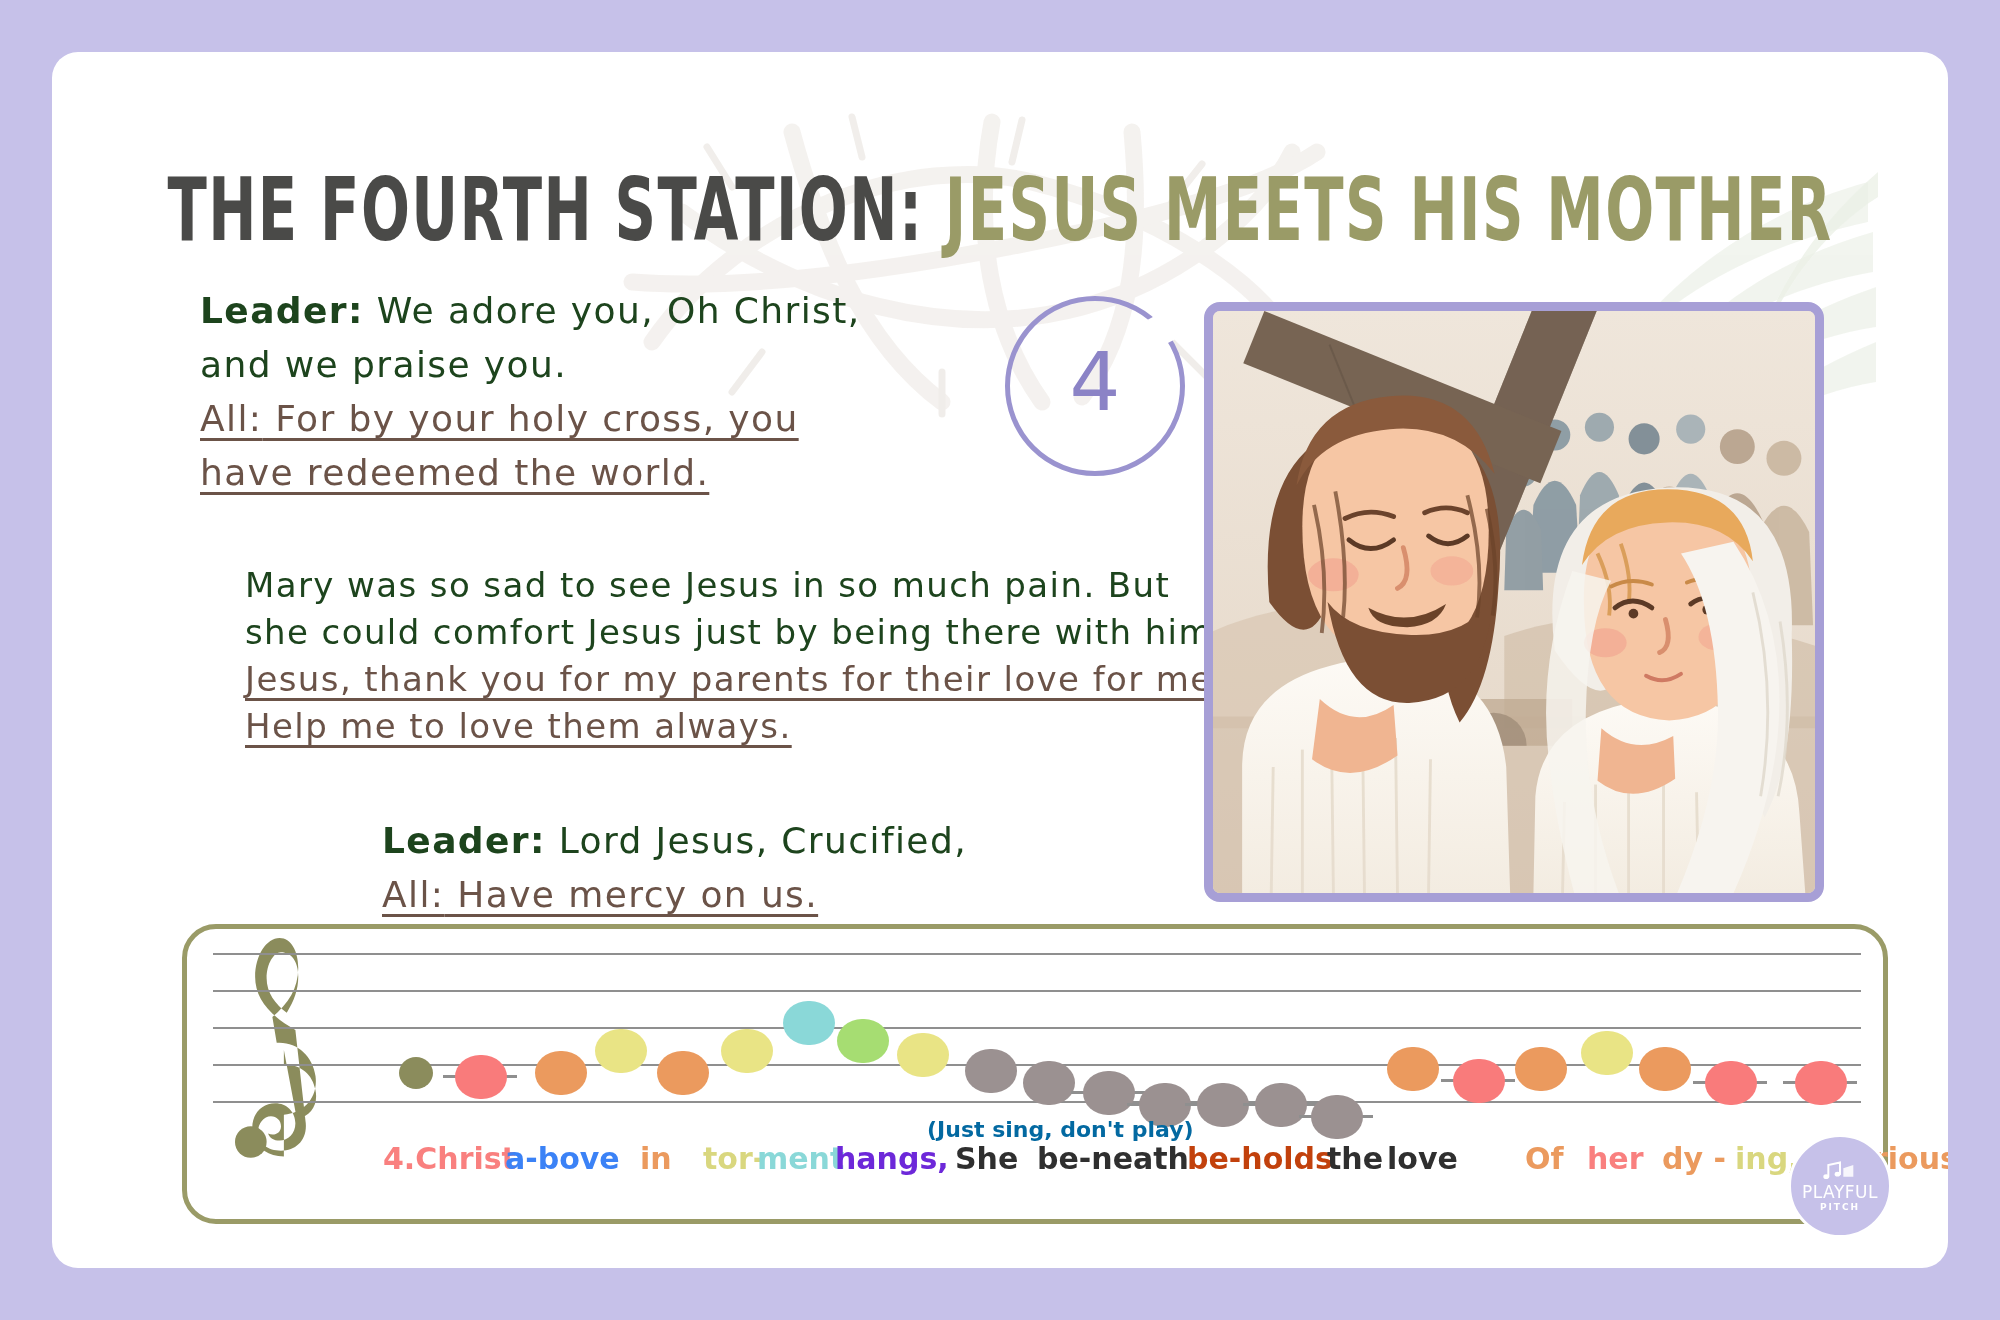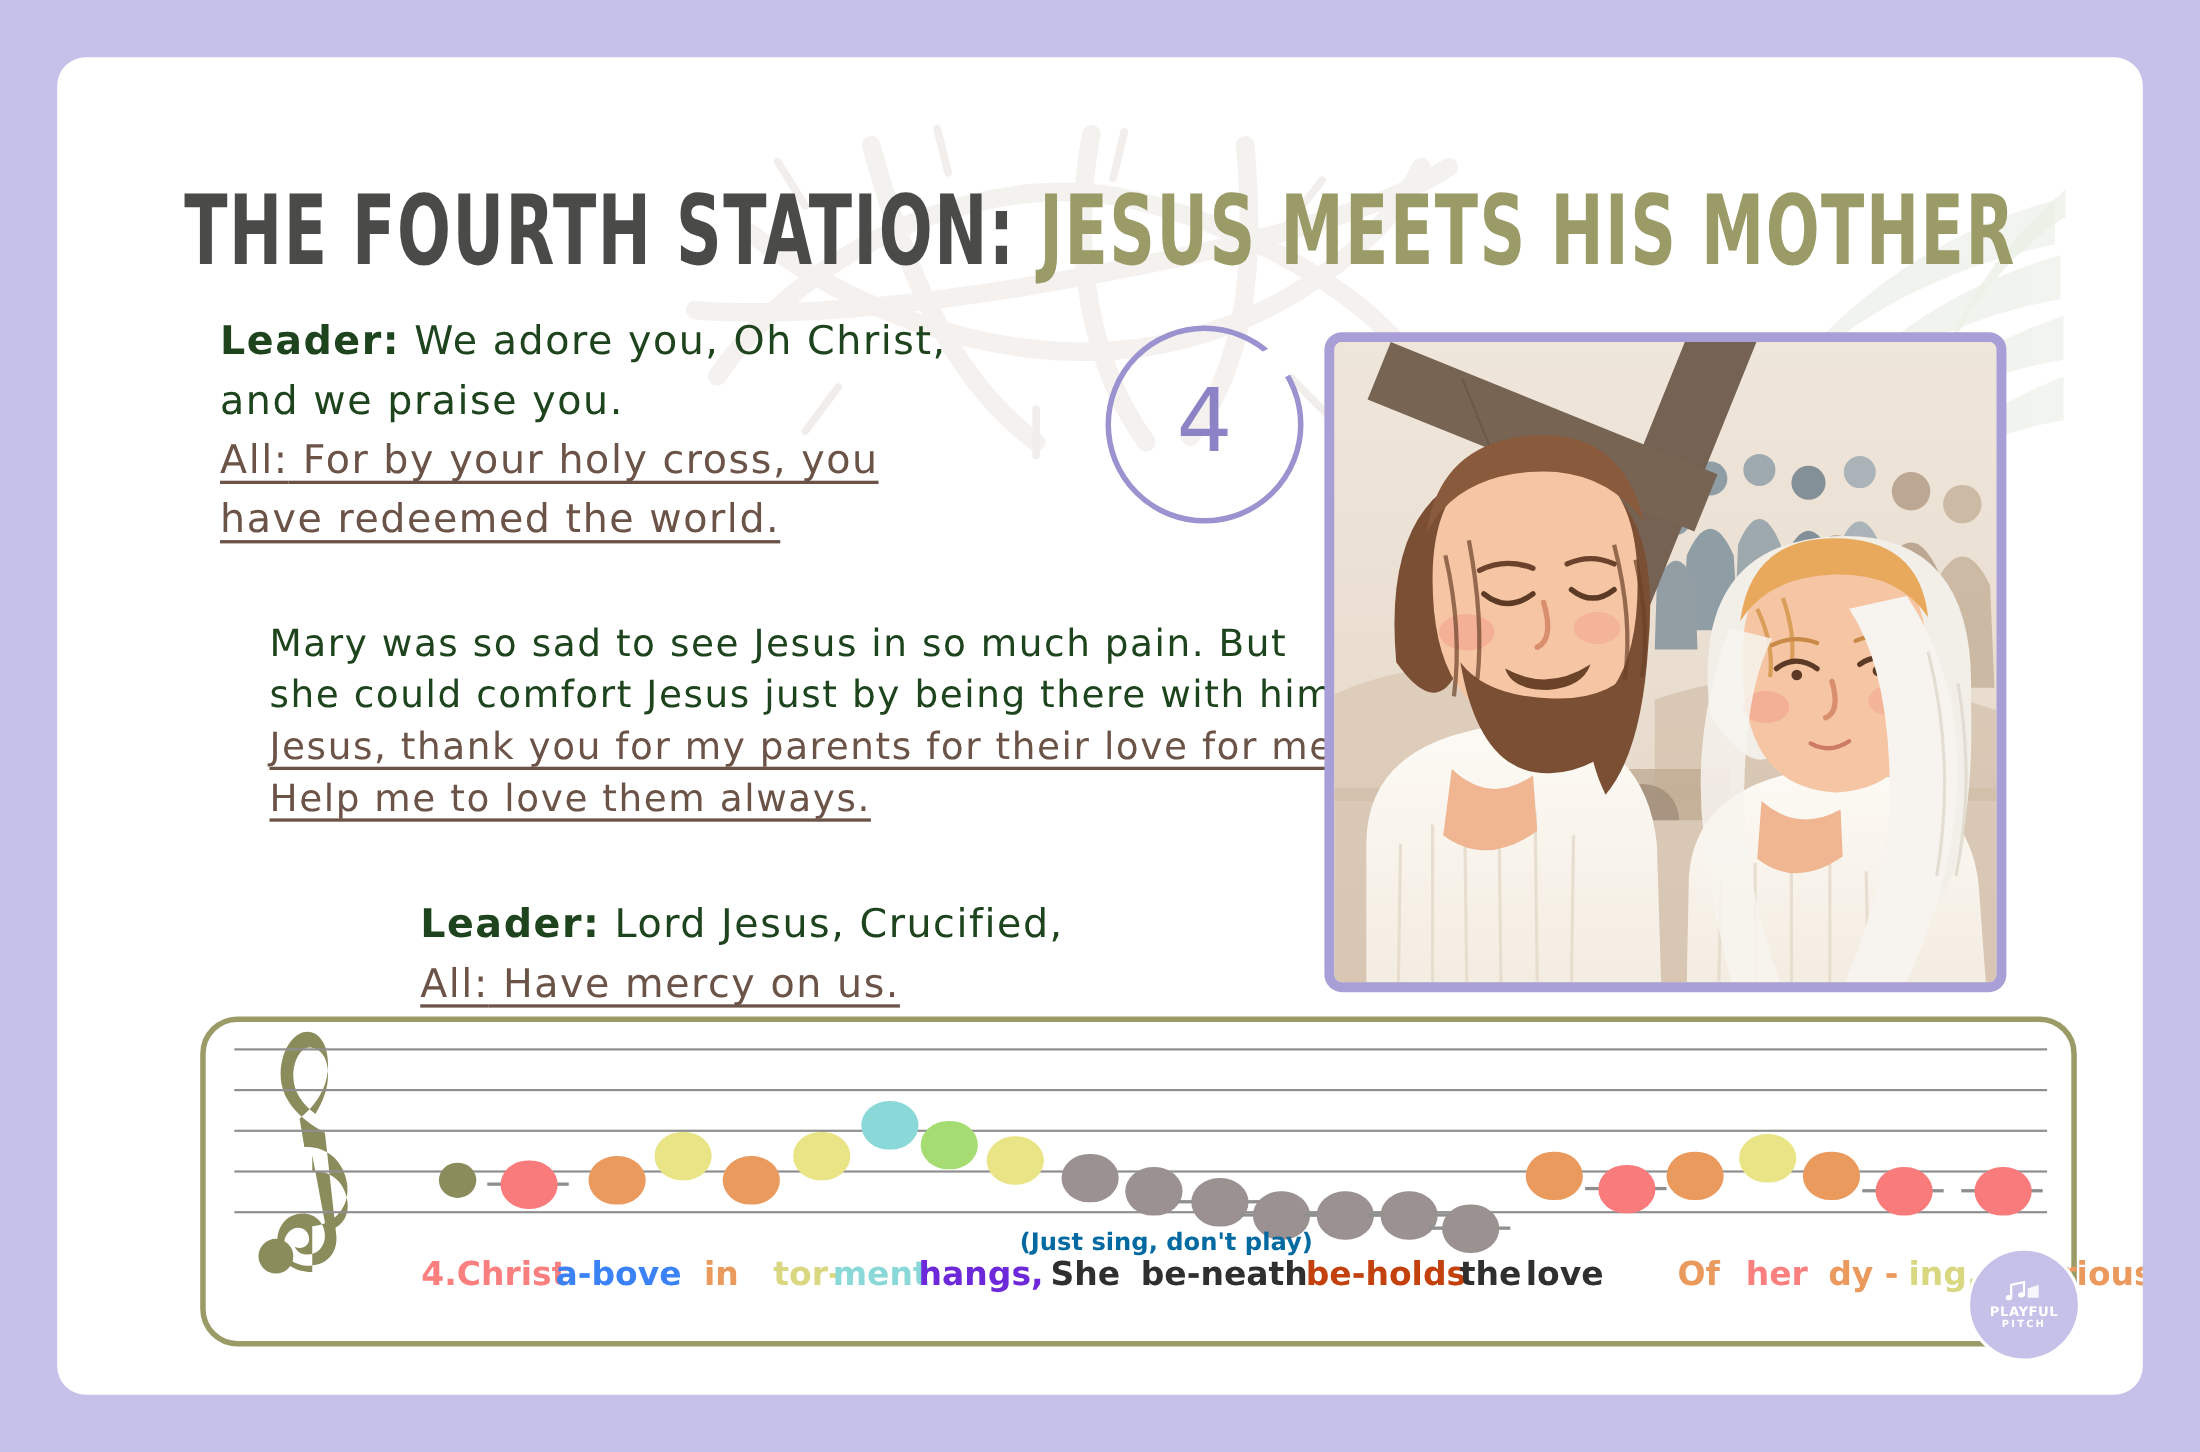--- a/index.html
+++ b/index.html
@@ -146,21 +146,21 @@
 
   
   .logo {
     position: absolute; right: 56px; bottom: 30px;
     width: 104px; height: 104px; border-radius: 50%;
     border: 3px solid #ffffff;
     background: #c6c1e9;
     display:flex; flex-direction:column; align-items:center; justify-content:center;
     color:#ffffff;
   }
-  .logo .l1 { font-size: 12px; font-weight: 700; letter-spacing:.5px; }
+  .logo .l1 { font-size: 17px; font-weight: 400; letter-spacing:.5px; }
   .logo .l2 { font-size: 9px; font-weight: 700; letter-spacing: 2px; }
   .logo .lmark { width: 34px; height: 20px; margin-bottom: 2px; }
 </style>
 </head>
 <body>
 
 <div class="page">
   <div class="card">
 
     <svg class="wm thorns" viewBox="0 0 720 330">

